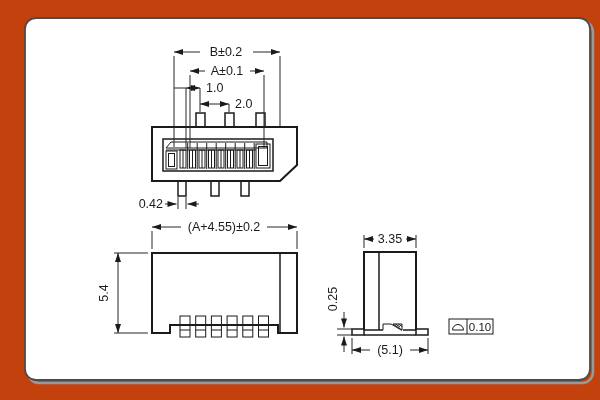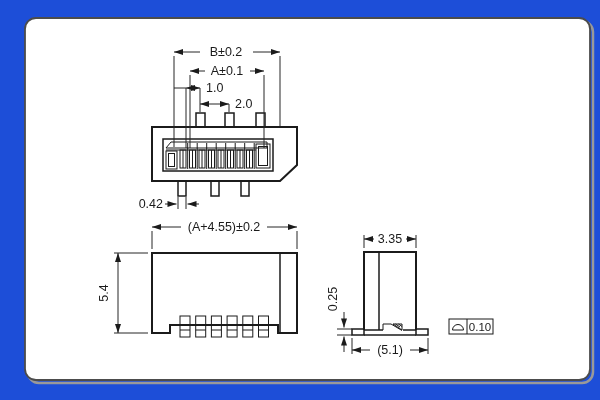--- a/index.html
+++ b/index.html
@@ -1,16 +1,16 @@
 <!DOCTYPE html>
 <html><head>
 <meta charset="utf-8">
 <style>
   html,body{margin:0;padding:0;background:#ffffff;}
-  .stage{position:relative;width:600px;height:400px;background:#1d4ed8;overflow:hidden;}
+  .stage{position:relative;width:600px;height:400px;background:#c2410c;overflow:hidden;}
   svg{display:block;}
   .ln{stroke:#1b1b1b;fill:none;stroke-width:1.5;stroke-linejoin:miter;}
   .ln2{stroke-width:2;}
   .thin{stroke-width:1;}
   .dim{stroke:#262626;stroke-width:1;fill:none;}
   .txt{font-family:"Liberation Sans",sans-serif;font-size:12.5px;fill:#1b1b1b;}
   .txts{font-family:"Liberation Sans",sans-serif;font-size:11.5px;fill:#1b1b1b;}
 </style>
 </head>
 <body>

